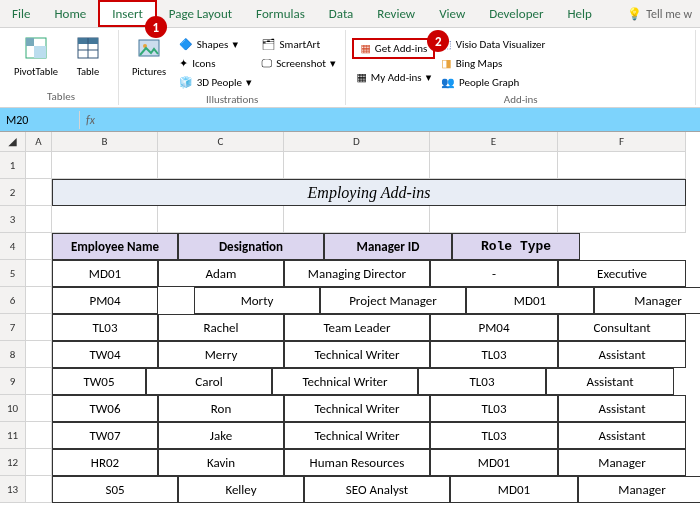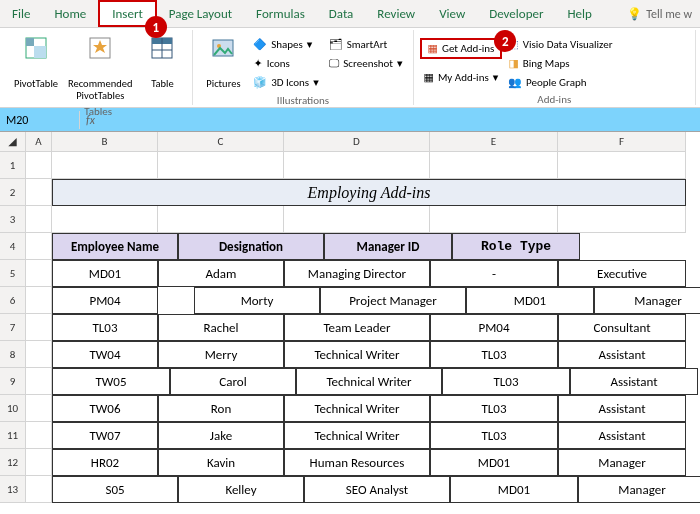--- a/index.html
+++ b/index.html
@@ -6,21 +6,21 @@
 body{background:#fff;width:700px;height:514px;overflow:hidden;font-size:12px}
 .ribbon-tabs{display:flex;background:#f3f2f1;border-bottom:1px solid #d4d4d4;height:28px;align-items:stretch}
 .ribbon-tab{padding:6px 12px;color:#217346;cursor:pointer;font-size:13px;display:flex;align-items:center}
 .ribbon-tab.active{background:#fff;border-bottom:2px solid #217346;color:#217346;font-weight:500}
 .ribbon-tab.highlight{border:2px solid #c00;position:relative}
 .tell-me{margin-left:auto;color:#666;display:flex;align-items:center;gap:4px;padding:6px 8px}
 .ribbon{display:flex;background:#fff;border-bottom:1px solid #d4d4d4;height:80px;padding:2px 4px}
 .group{display:flex;flex-direction:column;padding:0 6px;border-right:1px solid #e1e1e1}
 .group-items{flex:1;display:flex;align-items:flex-start;gap:2px;padding-top:2px}
 .group-label{text-align:center;font-size:11px;color:#666;padding:2px 0}
-.big-btn{display:flex;flex-direction:column;align-items:center;gap:16px;padding:2px 4px;cursor:pointer;min-width:48px}
+.big-btn{display:flex;flex-direction:column;align-items:center;gap:4px;padding:2px 4px;cursor:pointer;min-width:48px}
 .big-btn .ico{width:28px;height:28px;display:flex;align-items:center;justify-content:center}
 .big-btn .lbl{font-size:10.5px;text-align:center;line-height:1.1}
 .small-btn{display:flex;align-items:center;gap:4px;padding:2px 4px;cursor:pointer;font-size:11px;white-space:nowrap}
 .small-stack{display:flex;flex-direction:column;gap:2px;padding-top:4px}
 .get-addins{border:2px solid #c00;position:relative;padding:2px 6px}
 .marker{position:absolute;width:22px;height:22px;border-radius:50%;background:#c00;color:#fff;display:flex;align-items:center;justify-content:center;font-size:13px;font-weight:bold;z-index:10}
 .namebox-bar{display:flex;align-items:center;height:24px;border-bottom:1px solid #a3a3a3;background:#7dd3fc}
 .namebox{width:80px;border-right:1px solid #d4d4d4;padding:2px 6px;font-size:12px}
 .fx-btn{padding:0 6px;color:#666;font-style:italic}
 .formula-bar{flex:1;padding:2px 6px}
@@ -71,30 +71,20 @@
               <rect x="2" y="2" width="20" height="20" fill="none" stroke="#3a7" stroke-width="1"></rect>
               <rect x="2" y="2" width="8" height="8" fill="#7ab"></rect>
               <rect x="10" y="10" width="12" height="12" fill="#bde"></rect>
             </svg>
           </div>
         <div class="lbl">PivotTable</div>
       </div>
       <div class="big-btn">
         <div class="ico">
             <svg width="24" height="24">
-              <rect x="2" y="2" width="20" height="20" fill="none" stroke="#888" stroke-width="1"></rect>
-              <polygon points="12,4 14,9 19,9 15,12 17,17 12,14 7,17 9,12 5,9 10,9" fill="#e8a33d"></polygon>
-            </svg>
-          </div>
-        <div class="lbl" style="white-space:pre">Recommended
-PivotTables</div>
-      </div>
-      <div class="big-btn">
-        <div class="ico">
-            <svg width="24" height="24">
               <rect x="2" y="2" width="20" height="20" fill="#fff" stroke="#357" stroke-width="1"></rect>
               <rect x="2" y="2" width="20" height="6" fill="#479"></rect>
               <line x1="2" y1="14" x2="22" y2="14" stroke="#357"></line>
               <line x1="12" y1="2" x2="12" y2="22" stroke="#357"></line>
             </svg>
           </div>
         <div class="lbl">Table</div>
       </div>
     </div>
     <div class="group-label">Tables</div>
@@ -111,21 +101,21 @@
             </svg>
           </div>
         <div class="lbl">Pictures</div>
       </div>
       <div class="small-stack">
         <div class="small-btn"><span>🔷</span><span>Shapes</span> ▾</div>
         <div class="small-btn">
             <span>✦</span>
             <span>Icons</span>
           </div>
-        <div class="small-btn"><span>🧊</span><span>3D Icons</span> ▾</div>
+        <div class="small-btn"><span>🧊</span><span>3D People</span> ▾</div>
       </div>
       <div class="small-stack">
         <div class="small-btn">
             <span>🗂</span>
             <span>SmartArt</span>
           </div>
         <div class="small-btn"><span>🖵</span><span>Screenshot</span> ▾</div>
       </div>
     </div>
     <div class="group-label">Illustrations</div>
@@ -249,21 +239,21 @@
         <div class="grid-row">
           <div class="cell " style="width: 26px;"></div>
           <div class="cell td-cell" style="width: 106px;">TW04</div>
           <div class="cell td-cell" style="width: 126px;">Merry</div>
           <div class="cell td-cell" style="width: 146px;">Technical Writer</div>
           <div class="cell td-cell" style="width: 128px;">TL03</div>
           <div class="cell td-cell" style="width: 128px;">Assistant</div>
         </div>
         <div class="grid-row">
           <div class="cell " style="width: 26px;"></div>
-          <div class="cell td-cell" style="width: 118px;">TW05</div>
+          <div class="cell td-cell" style="width: 94px;">TW05</div>
           <div class="cell td-cell" style="width: 126px;">Carol</div>
           <div class="cell td-cell" style="width: 146px;">Technical Writer</div>
           <div class="cell td-cell" style="width: 128px;">TL03</div>
           <div class="cell td-cell" style="width: 128px;">Assistant</div>
         </div>
         <div class="grid-row">
           <div class="cell " style="width: 26px;"></div>
           <div class="cell td-cell" style="width: 106px;">TW06</div>
           <div class="cell td-cell" style="width: 126px;">Ron</div>
           <div class="cell td-cell" style="width: 146px;">Technical Writer</div>

